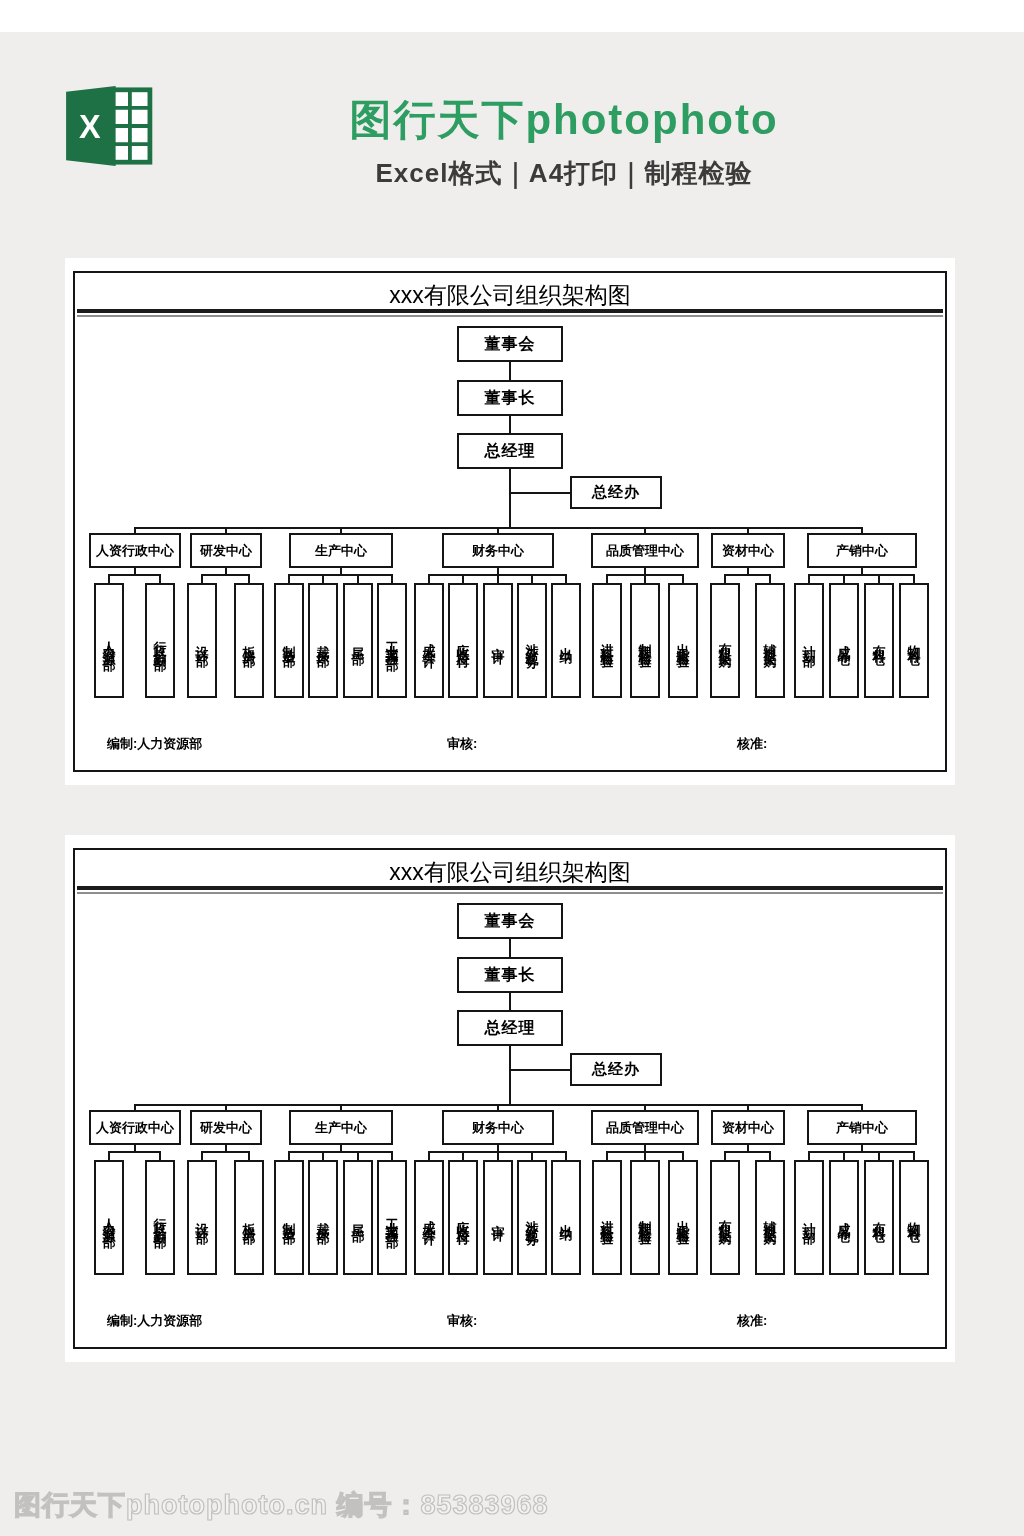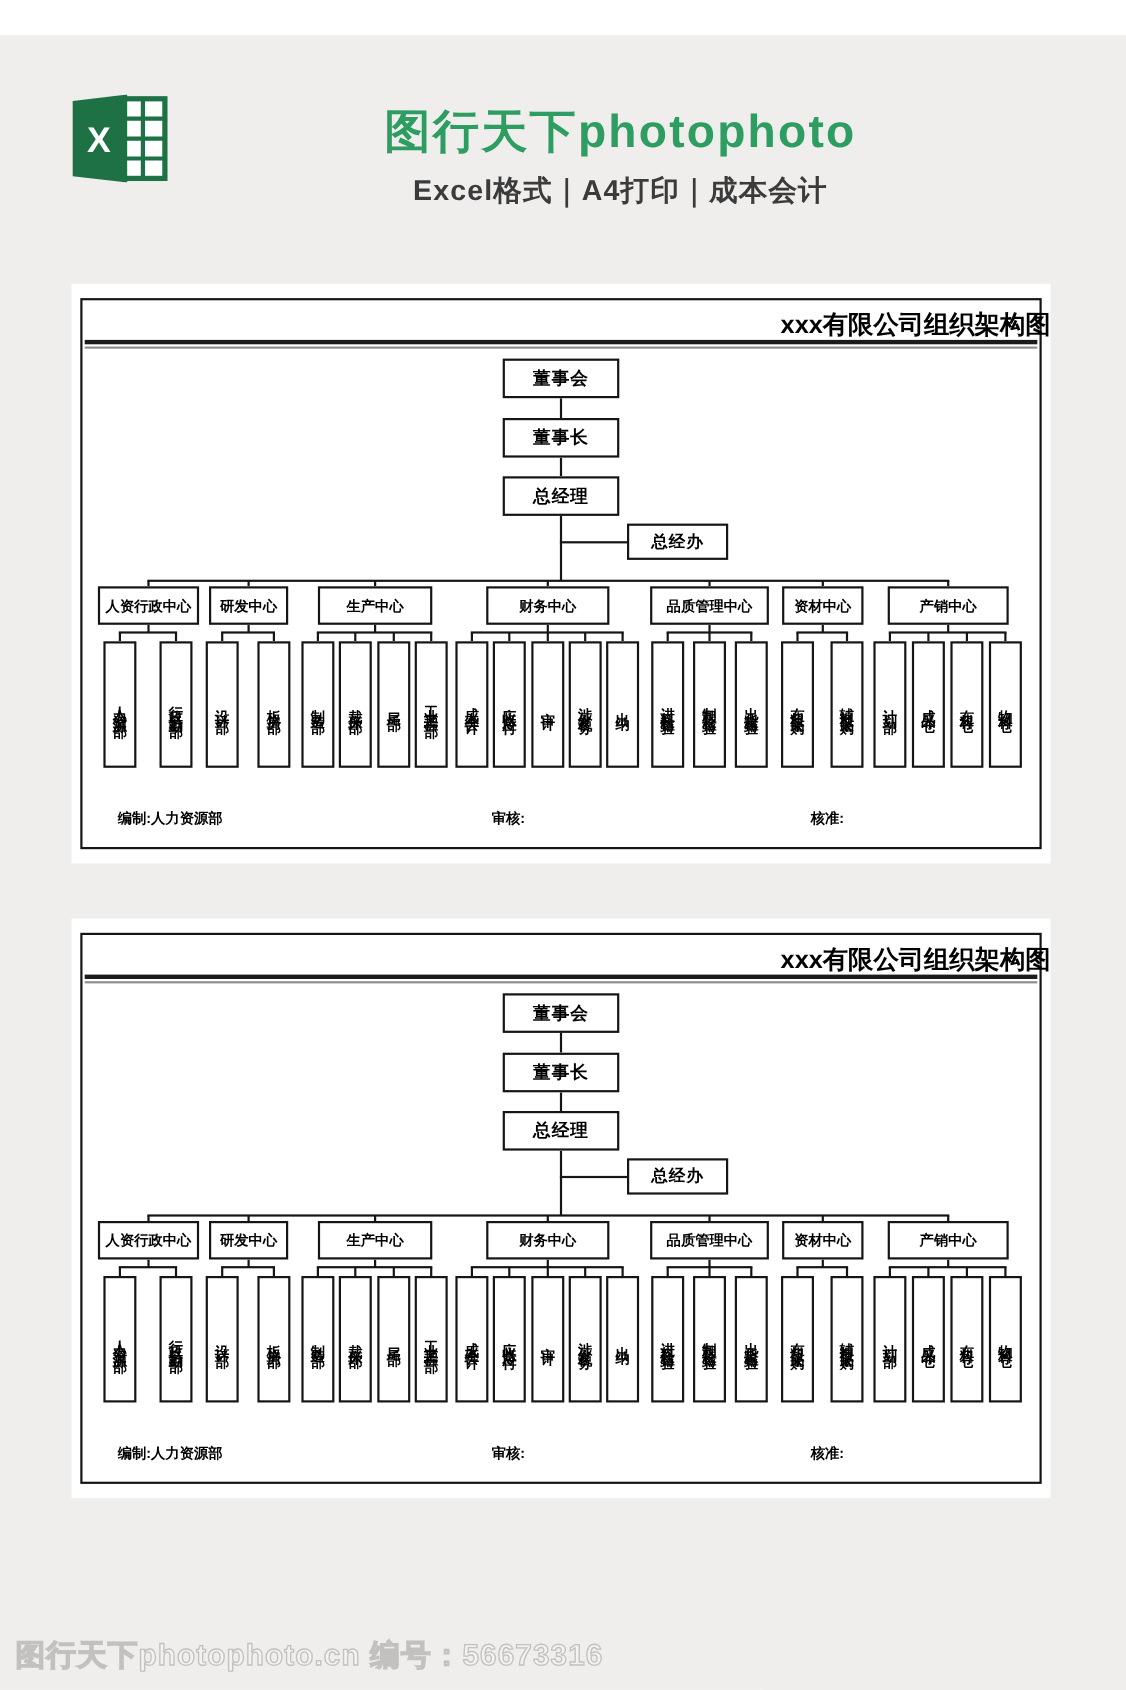--- a/index.html
+++ b/index.html
@@ -12,22 +12,22 @@
   .header-text{position:absolute;left:104px;top:0;width:920px;text-align:center;}
   .page-title{position:absolute;left:0;top:92px;width:100%;margin:0;
               font-size:42px;font-weight:bold;letter-spacing:2px;color:#2e9d62;}
   .page-subtitle{position:absolute;left:0;top:156px;width:100%;margin:0;
               font-size:26px;font-weight:600;letter-spacing:1px;color:#3b3b3b;}
 
   
   .chart-card{position:absolute;left:65px;width:890px;height:527px;background:#ffffff;}
   #card1{top:258px;} #card2{top:835px;}
   .inner-border{position:absolute;left:8px;right:8px;top:13px;bottom:13px;border:2px solid #151515;}
-  .c-title{position:absolute;left:0;top:22px;width:100%;text-align:right;
-           font-size:23px;font-weight:bold;color:#000;}
+  .c-title{position:absolute;left:0;top:22px;width:100%;text-align:center;
+           font-size:23px;font-weight:normal;color:#000;}
   .rule-b{position:absolute;left:12px;right:12px;top:51px;height:4px;background:#1b1b1b;}
   .rule-g{position:absolute;left:12px;right:12px;top:57px;height:2px;background:#8e8e8e;}
   .obox{position:absolute;box-sizing:border-box;background:#fff;border:2px solid #151515;
         display:flex;align-items:center;justify-content:center;font-weight:bold;color:#000;z-index:2;}
   .chain-box{font-size:16px;letter-spacing:1px;}
   .side-box{font-size:15px;letter-spacing:1px;}
   .center-box{font-size:13px;}
   .child-box{font-size:13px;}
   .child-box span{writing-mode:vertical-rl;text-orientation:upright;letter-spacing:4px;line-height:1;}
   .line{position:absolute;background:#151515;z-index:1;}
@@ -47,21 +47,21 @@
     <svg viewBox="0 0 96 84" width="92" height="80" aria-hidden="true">
       <rect x="50" y="4" width="42" height="76" fill="#ffffff" stroke="#1e7145" stroke-width="5"></rect>
       <path d="M50 23h42 M50 42h42 M50 61h42 M71 4v76" stroke="#1e7145" stroke-width="4" fill="none"></path>
       <polygon points="4,6 56,0 56,84 4,78" fill="#1e7145"></polygon>
       <text x="29" y="55" text-anchor="middle" font-size="34" font-weight="bold" fill="#ffffff" font-family="Liberation Sans, sans-serif">X</text>
     </svg>
   </div>
 
   <div class="header-text">
     <h1 class="page-title">图行天下photophoto</h1>
-    <p class="page-subtitle">Excel格式｜A4打印｜成本会计</p>
+    <p class="page-subtitle">Excel格式｜A4打印｜制程检验</p>
   </div>
 
   <section class="chart-card" id="card1">
       <div class="inner-border"></div>
       <div class="c-title">xxx有限公司组织架构图</div>
       <div class="rule-b"></div>
       <div class="rule-g"></div>
       <div class="obox chain-box" style="left: 392px; top: 68px; width: 106px; height: 36px;">
         <span>董事会</span>
       </div>
@@ -363,14 +363,14 @@
       <div class="line" style="left: 848px; top: 317px; width: 2px; height: 8px;"></div>
       <div class="obox child-box" style="left: 834px; top: 325px; width: 30px; height: 115px;">
         <span>物料仓</span>
       </div>
       <div class="line" style="left: 743px; top: 316px; width: 107px; height: 2px;"></div>
       <div class="c-footer" style="left: 42px;">编制:人力资源部</div>
       <div class="c-footer" style="left: 382px;">审核:</div>
       <div class="c-footer" style="left: 672px;">核准:</div>
     </section>
 
-  <div class="watermark">图行天下photophoto.cn 编号：56673316</div>
+  <div class="watermark">图行天下photophoto.cn 编号：85383968</div>
 </div>
 
 </body></html>

